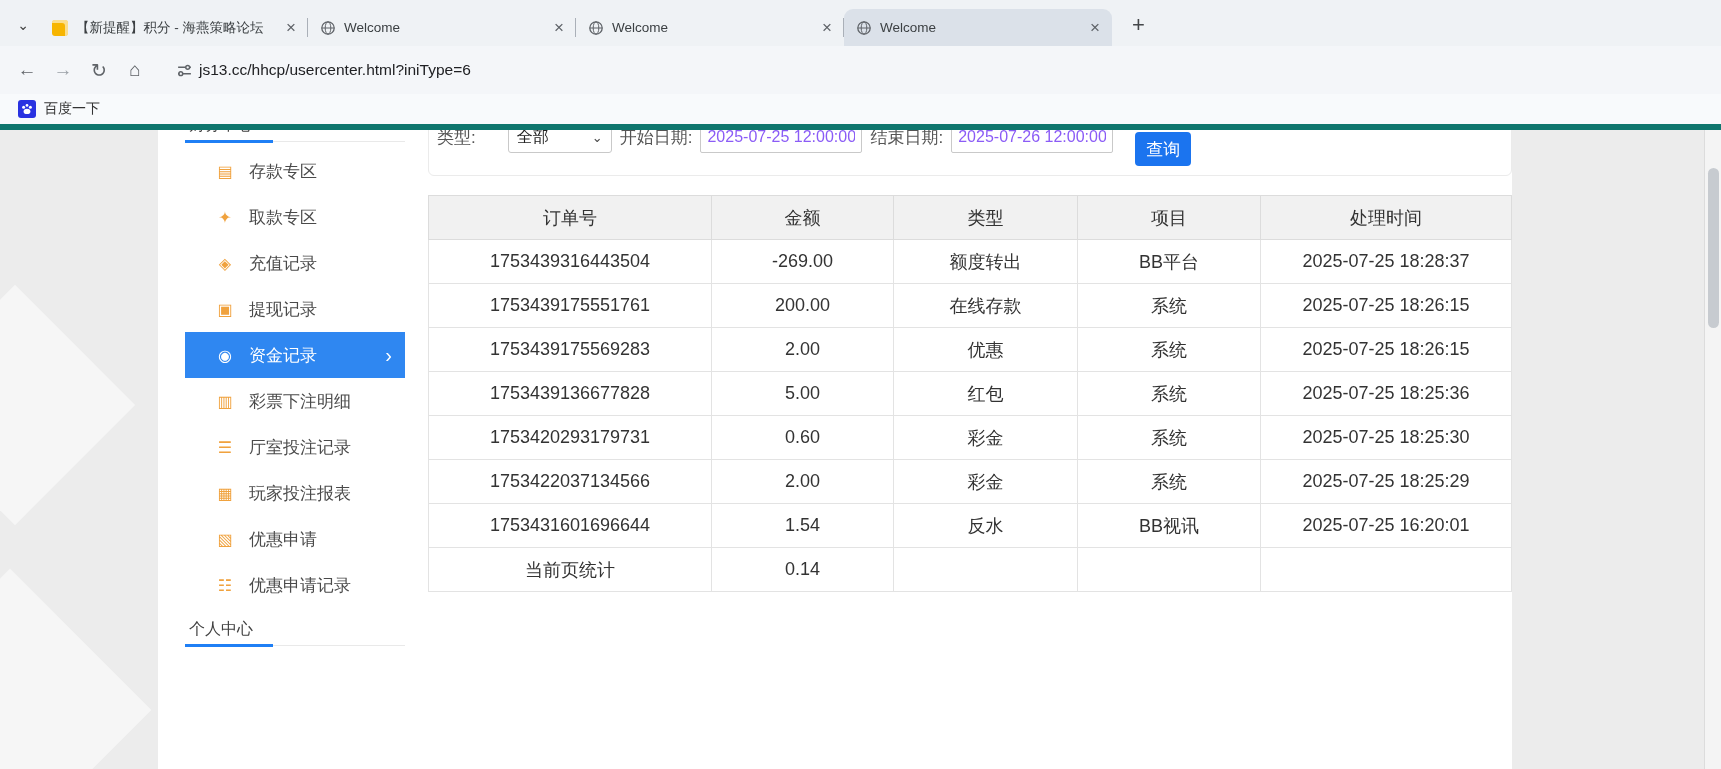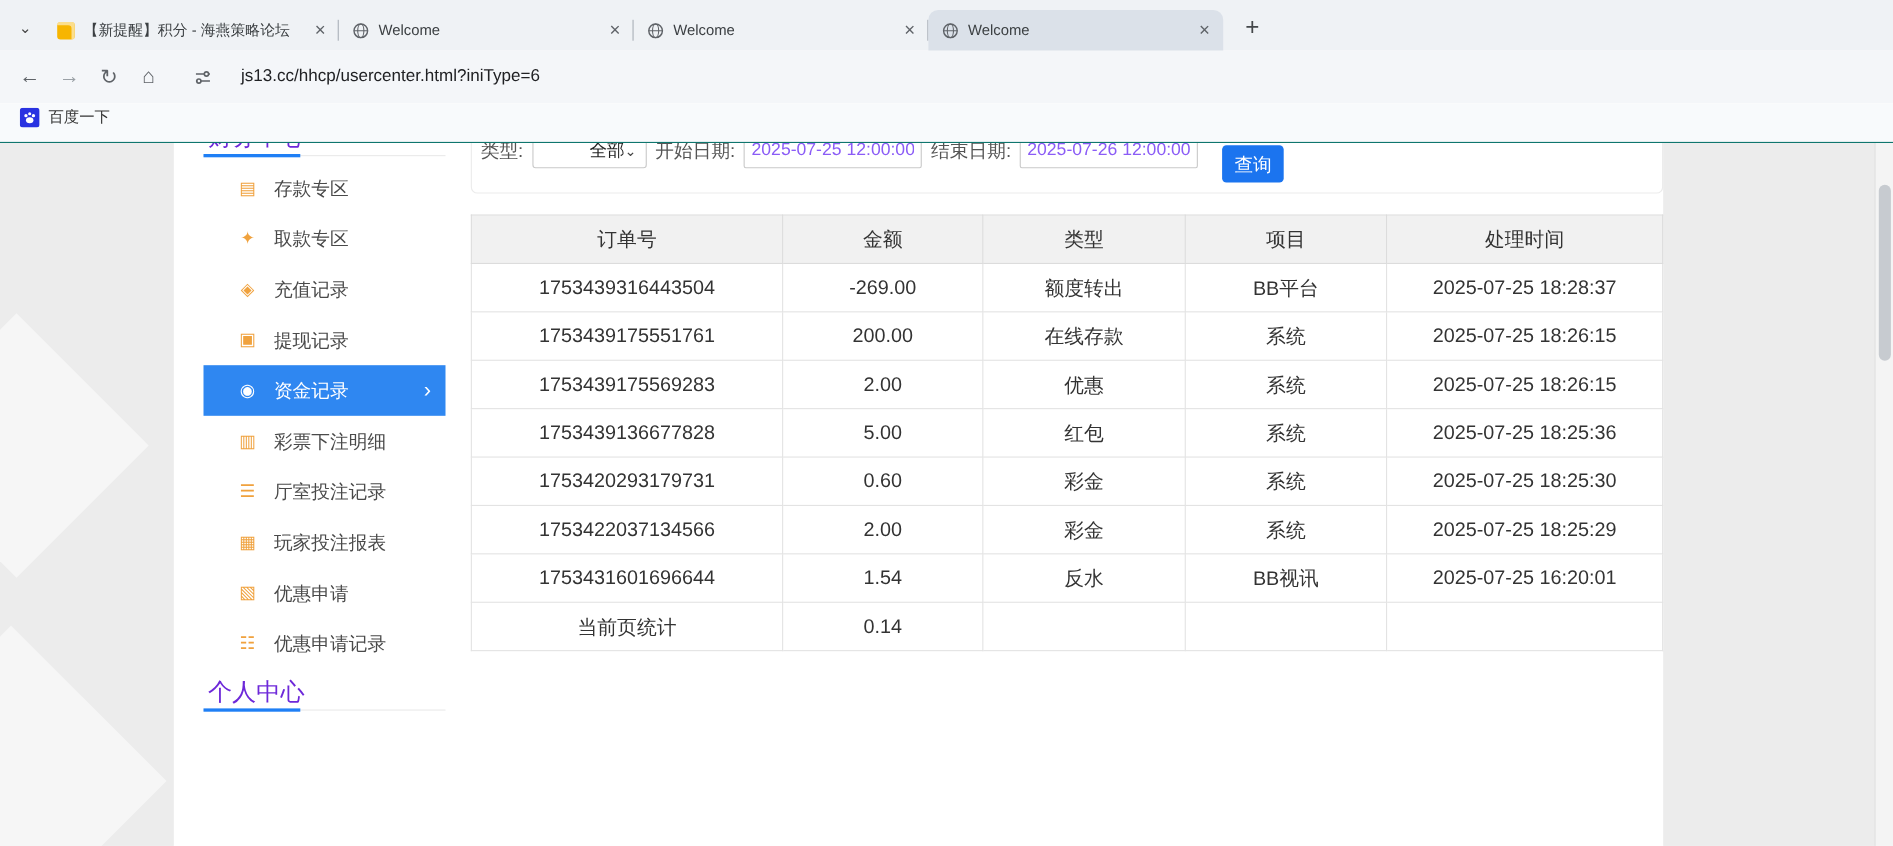--- a/index.html
+++ b/index.html
@@ -14,54 +14,54 @@
   .tab.active { background:#dbe1e9; }
   .tab-title { flex:1; white-space:nowrap; overflow:hidden; text-overflow:ellipsis; }
   .tab-close { font-size:17px; color:#5f6368; padding:0 4px; line-height:1; cursor:pointer; }
   .fav { width:16px; height:16px; flex:0 0 16px; display:flex; align-items:center; justify-content:center; }
   .page-fav { background:#f7b500; border-radius:3px; box-shadow:inset -3px 3px 0 rgba(255,255,255,.55); }
   .new-tab { font-size:22px; color:#44474a; margin:0 0 8px 14px; padding:0 6px; cursor:pointer; }
 
   .toolbar { height:48px; background:#f4f6f9; display:flex; align-items:center; padding:0 10px; gap:2px; }
   .nav-btn { width:34px; height:34px; border-radius:50%; display:flex; align-items:center; justify-content:center; font-size:19px; color:#5f6368; cursor:pointer; }
   .nav-btn.fwd { color:#9aa0a6; }
-  .urlbar { display:flex; align-items:center; gap:26px; margin-left:8px; flex:1; height:36px; padding:0 14px; border-radius:18px; cursor:text; }
+  .urlbar { display:flex; align-items:center; gap:6px; margin-left:8px; flex:1; height:36px; padding:0 14px; border-radius:18px; cursor:text; }
   .url-text { font-size:15.5px; color:#202124; }
 
-  .bookmarks-bar { height:36px; background:#f8fafc; border-bottom:1px solid #0f766e; display:flex; align-items:flex-start; padding:0 12px; }
+  .bookmarks-bar { height:36px; background:#f8fafc; border-bottom:6px solid #0f766e; display:flex; align-items:center; padding:0 12px; }
   .bookmark { display:flex; align-items:center; gap:8px; font-size:14px; color:#333; cursor:pointer; padding:4px 6px; border-radius:4px; }
 
   
   .page { position:relative; height:639px; background:#fff; overflow:hidden; }
   .left-bg { position:absolute; left:0; top:0; width:158px; height:100%; background:#ececec; overflow:hidden; }
   .tri { position:absolute; background:rgba(255,255,255,.5); transform:rotate(45deg); }
   .tri1 { left:-70px; top:190px; width:170px; height:170px; }
   .tri2 { left:-90px; top:480px; width:200px; height:200px; }
   .right-bg { position:absolute; right:17px; top:0; width:192px; height:100%; background:#ececec; }
   .scrollbar { position:absolute; right:0; top:0; width:17px; height:100%; background:#f4f4f4; border-left:1px solid #dcdcdc; }
   .scroll-thumb { position:absolute; left:3px; top:38px; width:11px; height:160px; border-radius:6px; background:#c7cbd0; cursor:grab; }
 
   .sidebar { position:absolute; left:185px; top:0; width:220px; }
-  .section-header { position:relative; height:34px; font-size:22px; color:#6d28d9; padding-left:4px; display:flex; align-items:center; }
+  .section-header { position:relative; height:34px; font-size:16px; color:#404040; padding-left:4px; display:flex; align-items:center; }
   .section-header::before { content:""; position:absolute; left:0; right:0; bottom:0; height:1px; background:#e9e9e9; }
   .section-header::after { content:""; position:absolute; left:0; bottom:-1px; width:88px; height:3px; background:#1f7ff5; }
   .section-header.first { margin-top:-22px; }
   .section-header.last { margin-top:4px; }
   .menu { margin-top:6px; }
   .menu-item { height:46px; display:flex; align-items:center; gap:14px; padding-left:30px; font-size:17px; color:#4a4a4a; cursor:pointer; position:relative; }
   .mi-icon { width:20px; text-align:center; color:#f0a23e; font-size:16px; }
   .menu-item.active { background:#2f87f1; color:#fff; }
   .menu-item.active .mi-icon { color:#fff; }
   .mi-arrow { position:absolute; right:13px; font-size:20px; color:#fff; line-height:1; }
 
   .main { position:absolute; left:428px; top:0; width:1084px; }
   .filter-card { margin-top:-20px; height:66px; border:1px solid #ebebeb; border-radius:6px; background:#fff; display:flex; align-items:flex-end; padding:0 10px 9px 8px; }
   .filter-row { display:flex; align-items:center; gap:8px; }
   .f-label { font-size:17px; color:#555; white-space:nowrap; }
-  .select-box { width:104px; height:31px; border:1px solid #c9c9c9; border-radius:3px; background:#fff; display:flex; align-items:center; justify-content:flex-end; padding:0 8px; font-size:16px; color:#222; cursor:pointer; }
+  .select-box { width:104px; height:31px; border:1px solid #c9c9c9; border-radius:3px; background:#fff; display:flex; align-items:center; justify-content:space-between; padding:0 8px; font-size:16px; color:#222; cursor:pointer;margin-left:24px; }
   .caret { font-size:13px; color:#444; }
   .date-input { width:162px; height:31px; border:1px solid #c9c9c9; border-radius:2px; font-size:16px; color:#8b5cf6; padding:0 6px; font-family:"Liberation Sans", sans-serif; background:#fff; }
   .search-btn { margin-left:14px; width:56px; height:34px; background:#1b74ef; color:#ffffff; border:none; border-radius:4px; font-size:17px; cursor:pointer; font-family:"Liberation Sans", sans-serif;margin-top:24px; }
 
   table.records { margin-top:19px; width:100%; border-collapse:collapse; font-size:18px; color:#333; table-layout:fixed; }
   .records th { height:44px; background:#f1f1f1; border:1px solid #dcdcdc; font-weight:normal; text-align:center; }
   .records td { height:44px; background:#fff; border:1px solid #e3e3e3; text-align:center; }
 </style>
 </head>
 <body>

